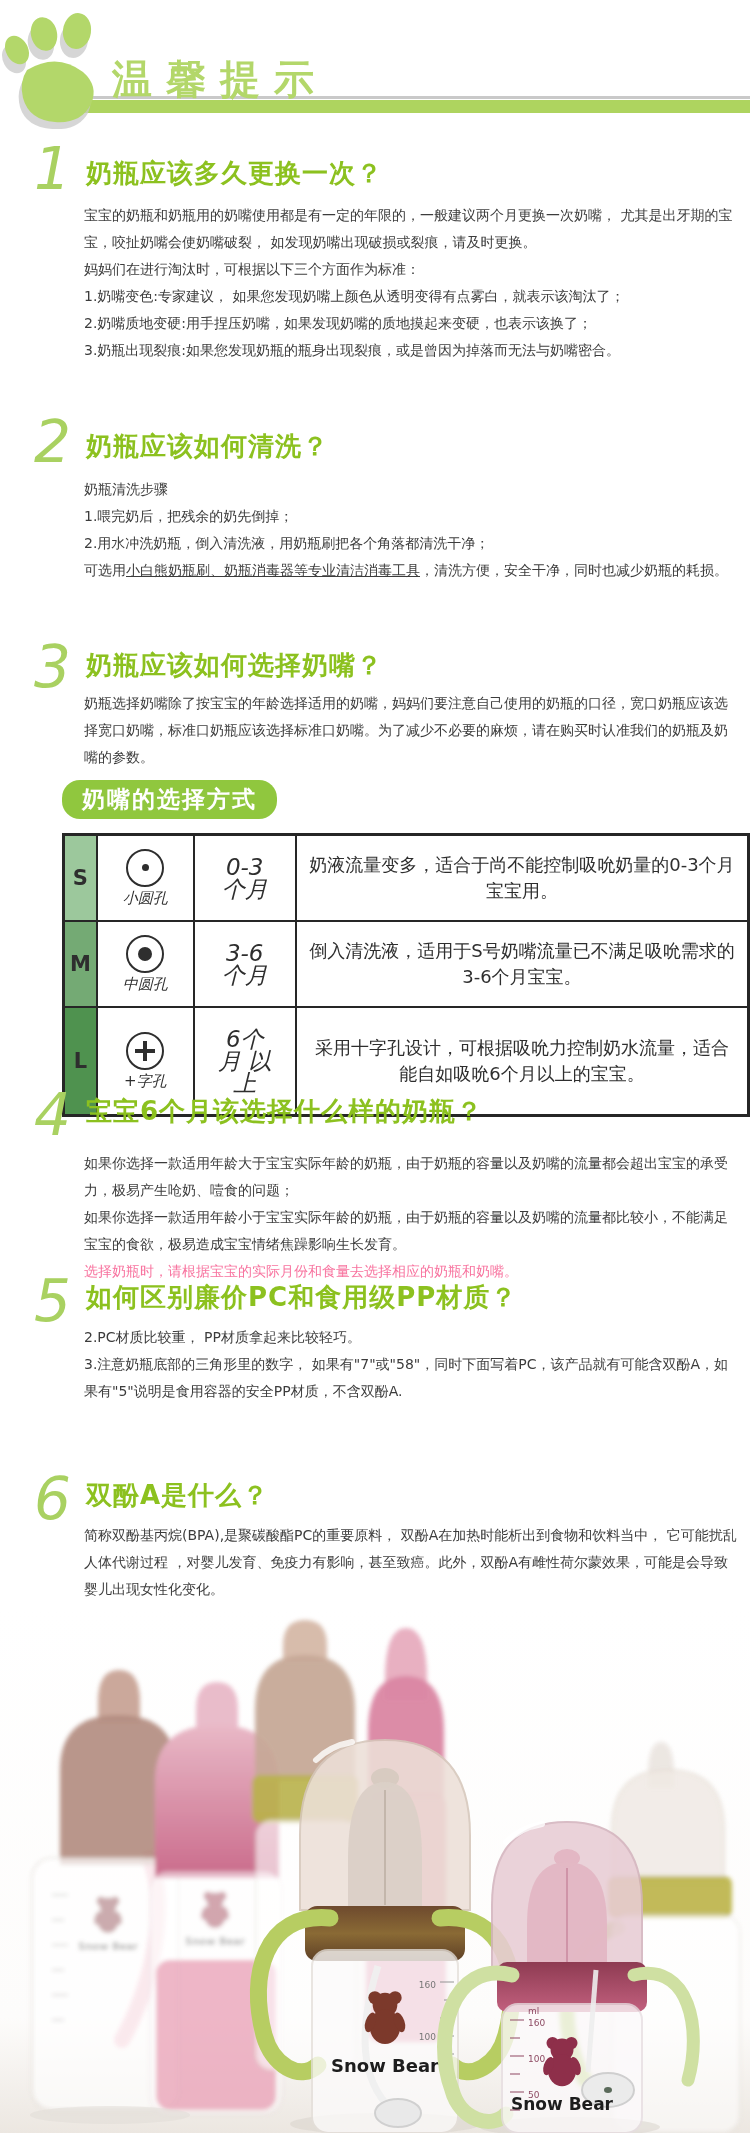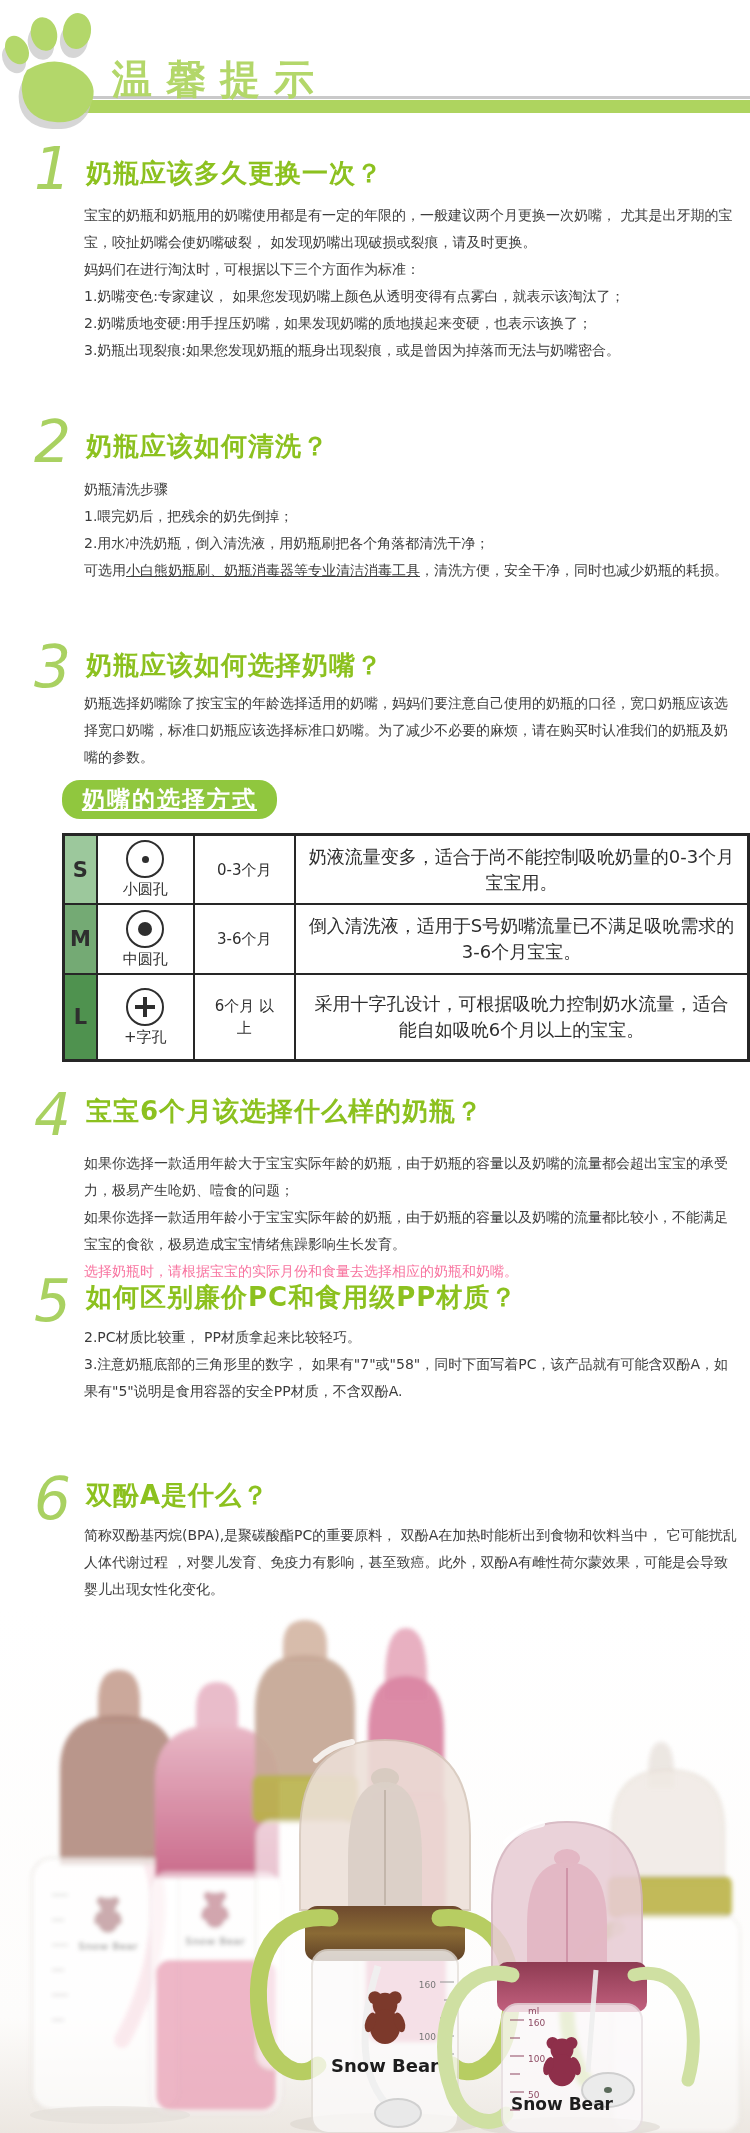--- a/index.html
+++ b/index.html
@@ -18,28 +18,28 @@
        color:#a9d161;line-height:1;font-weight:400;}
   .head{position:absolute;left:86px;font-size:26px;font-weight:bold;color:#8cc11f;
         white-space:nowrap;letter-spacing:1px;}
   .body{position:absolute;left:84px;width:656px;font-size:14px;line-height:27px;
         color:#3c3c3c;}
   .body p{margin:0;}
   .pink{color:#f8739f;}
   .u{text-decoration:underline;}
   
   .pill{position:absolute;left:62px;top:780px;background:#90c73e;color:#fff;
-        font-size:23px;font-weight:bold;padding:4px 20px;border-radius:18px;letter-spacing:2px;text-decoration:underline;}
+        font-size:23px;font-weight:bold;padding:4px 20px;border-radius:18px;letter-spacing:2px;}
   .ntable{position:absolute;left:62px;top:833px;border-collapse:collapse;
           font-family:inherit;}
   .ntable td{border:2px solid #262626;text-align:center;vertical-align:middle;color:#2e2e2e;}
   .ntable{border:3px solid #262626;}
   .cell-size{width:30px;color:#fff;font-size:21px;font-weight:bold;}
-  .cell-hole{width:62px;font-size:15px;padding:4px 18px;}
-  .cell-age{width:66px;font-size:15px;line-height:22px;padding:20px;}
+  .cell-hole{width:62px;font-size:15px;padding:4px 18px;font-style:italic;}
+  .cell-age{width:66px;font-size:23px;line-height:22px;padding:20px;font-style:italic;}
   .cell-desc{width:486px;font-size:18px;line-height:26px;text-align:left;padding:6px 12px;}
   .row-s{height:68px;} .row-m{height:70px;} .row-l{height:82px;}
   .hole-circle{display:flex;align-items:center;justify-content:center;width:34px;height:34px;
                border:2.5px solid #2e2e2e;border-radius:50%;margin:0 auto 2px auto;position:relative;}
   .dot-s{width:7px;height:7px;background:#2e2e2e;border-radius:50%;}
   .dot-m{width:14px;height:14px;background:#2e2e2e;border-radius:50%;}
   .crossmark::before{content:"";position:absolute;left:7px;top:15px;width:20px;height:4px;background:#2e2e2e;}
   .crossmark::after{content:"";position:absolute;left:15px;top:7px;width:4px;height:20px;background:#2e2e2e;}
   
   .photo{position:absolute;left:0;top:1610px;width:750px;height:523px;}

